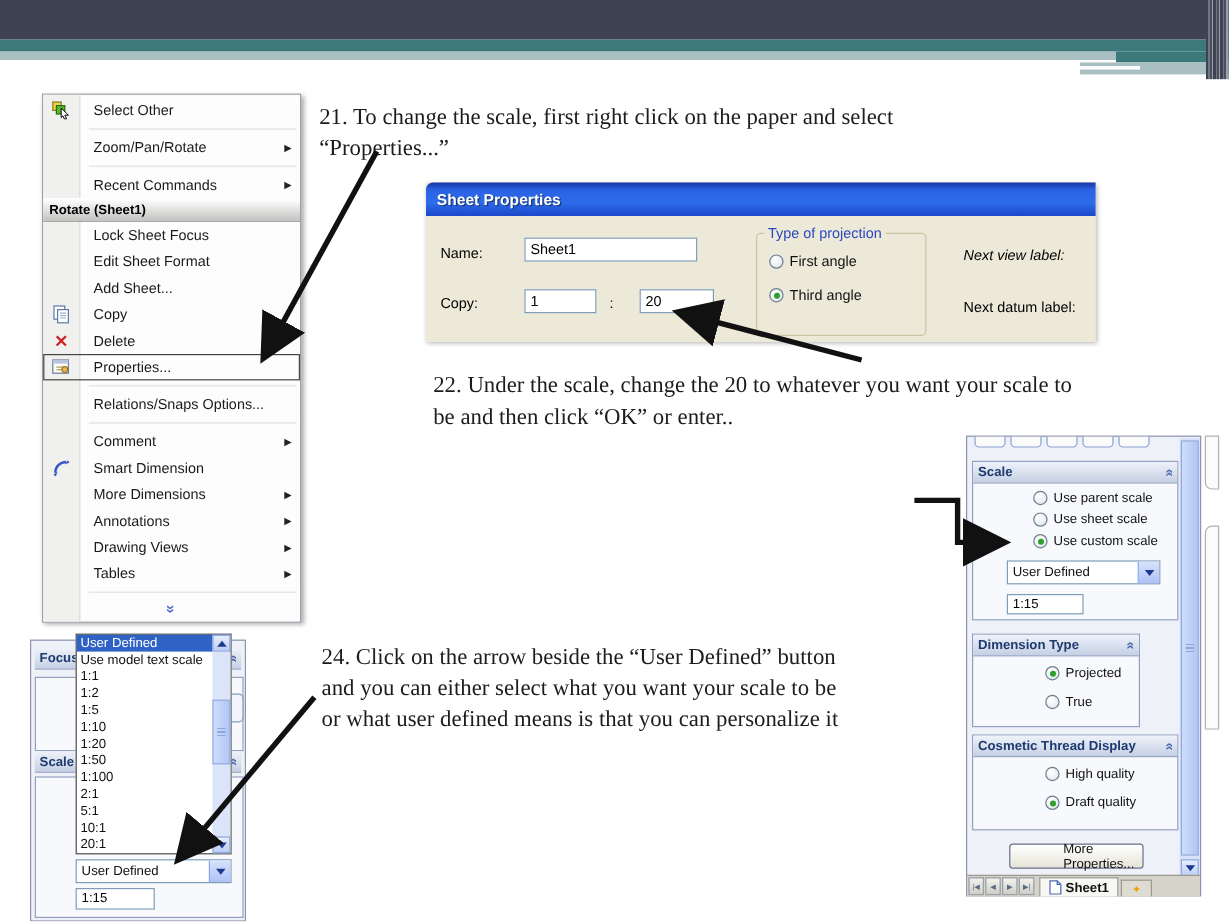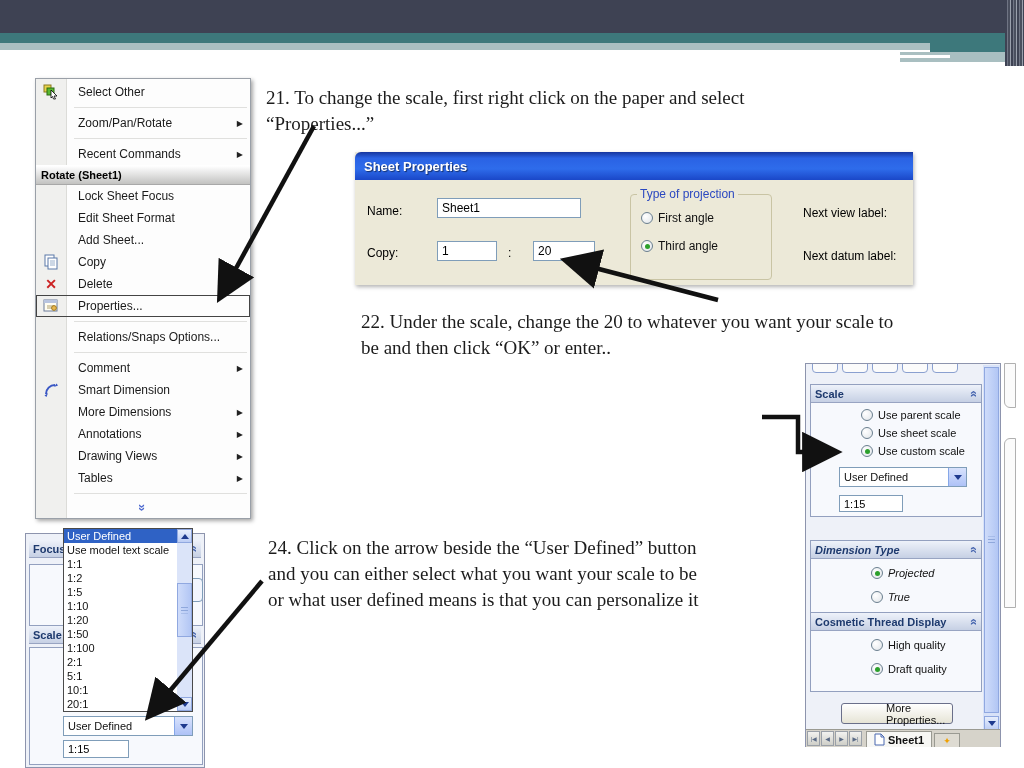--- a/index.html
+++ b/index.html
@@ -235,21 +235,21 @@
         <span class="glabel">Type of projection</span>
         <div class="rrow" style="left:10px;top:16px;">
           <span class="radio"></span>
           <span>First angle</span>
         </div>
         <div class="rrow" style="left:10px;top:44px;">
           <span class="radio sel"></span>
           <span>Third angle</span>
         </div>
       </div>
-      <span class="dlabel" style="left:448px;top:26px;">Next view label:</span>
+      <span class="dlabel" style="left:448px;top:26px;font-style:italic;">Next view label:</span>
       <span class="dlabel" style="left:448px;top:69px;">Next datum label:</span>
     </div>
   </div>
 
   <div class="panel" style="left:25px;top:533px;width:180px;height:235px;">
     <div class="shead" style="left:3px;top:6px;right:3px;">
       <span>Focus</span>
       <span class="chev rotm90">»</span>
     </div>
     <div class="sect" style="left:3px;top:30px;width:174px;height:62px;"></div>
@@ -324,21 +324,21 @@
       </div>
       <div class="combo" style="left:28px;top:82px;width:128px;">
         <span class="ctext">User Defined</span>
         <span class="cbtn">
             <span class="tri-dn"></span>
           </span>
       </div>
       <input class="xpinput" style="left: 28px; top: 110px; width: 64px; height: 17px; font-size: 11px;" value="1:15">
     </div>
 
-    <div class="sect" style="left:4px;top:176px;width:172px;height:78px;font-style:italic;">
+    <div class="sect" style="left:4px;top:164px;width:140px;height:78px;">
       <div class="shead">
         <span>Dimension Type</span>
         <span class="chev rotm90">»</span>
       </div>
       <div class="prow" style="left:38px;top:26px;">
         <span class="radio sel"></span>
         <span>Projected</span>
       </div>
       <div class="prow" style="left:38px;top:50px;">
         <span class="radio"></span>

